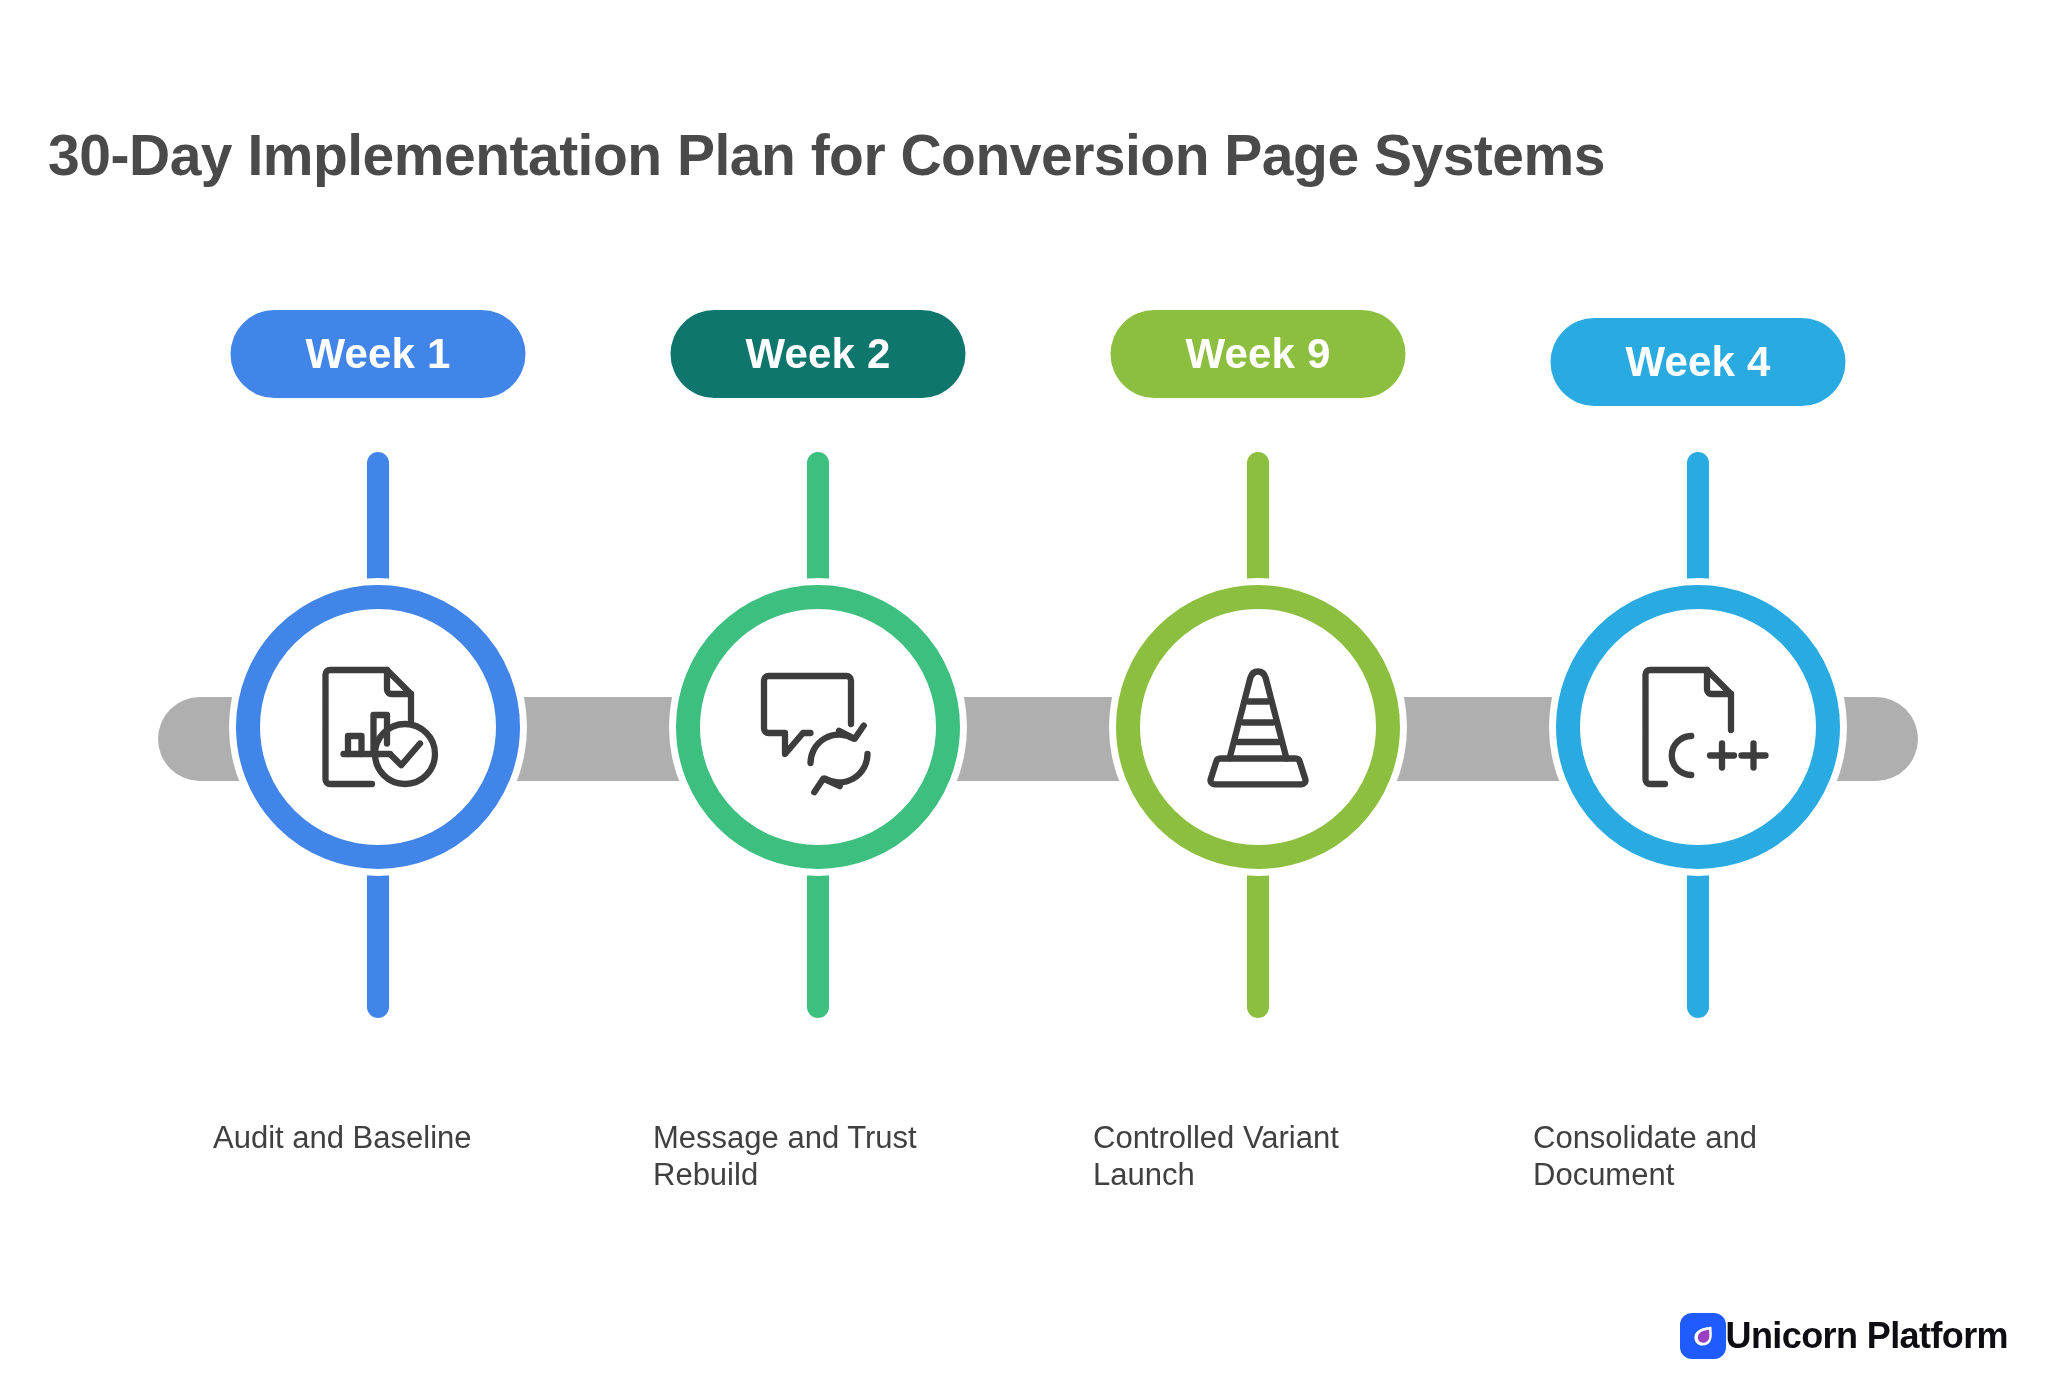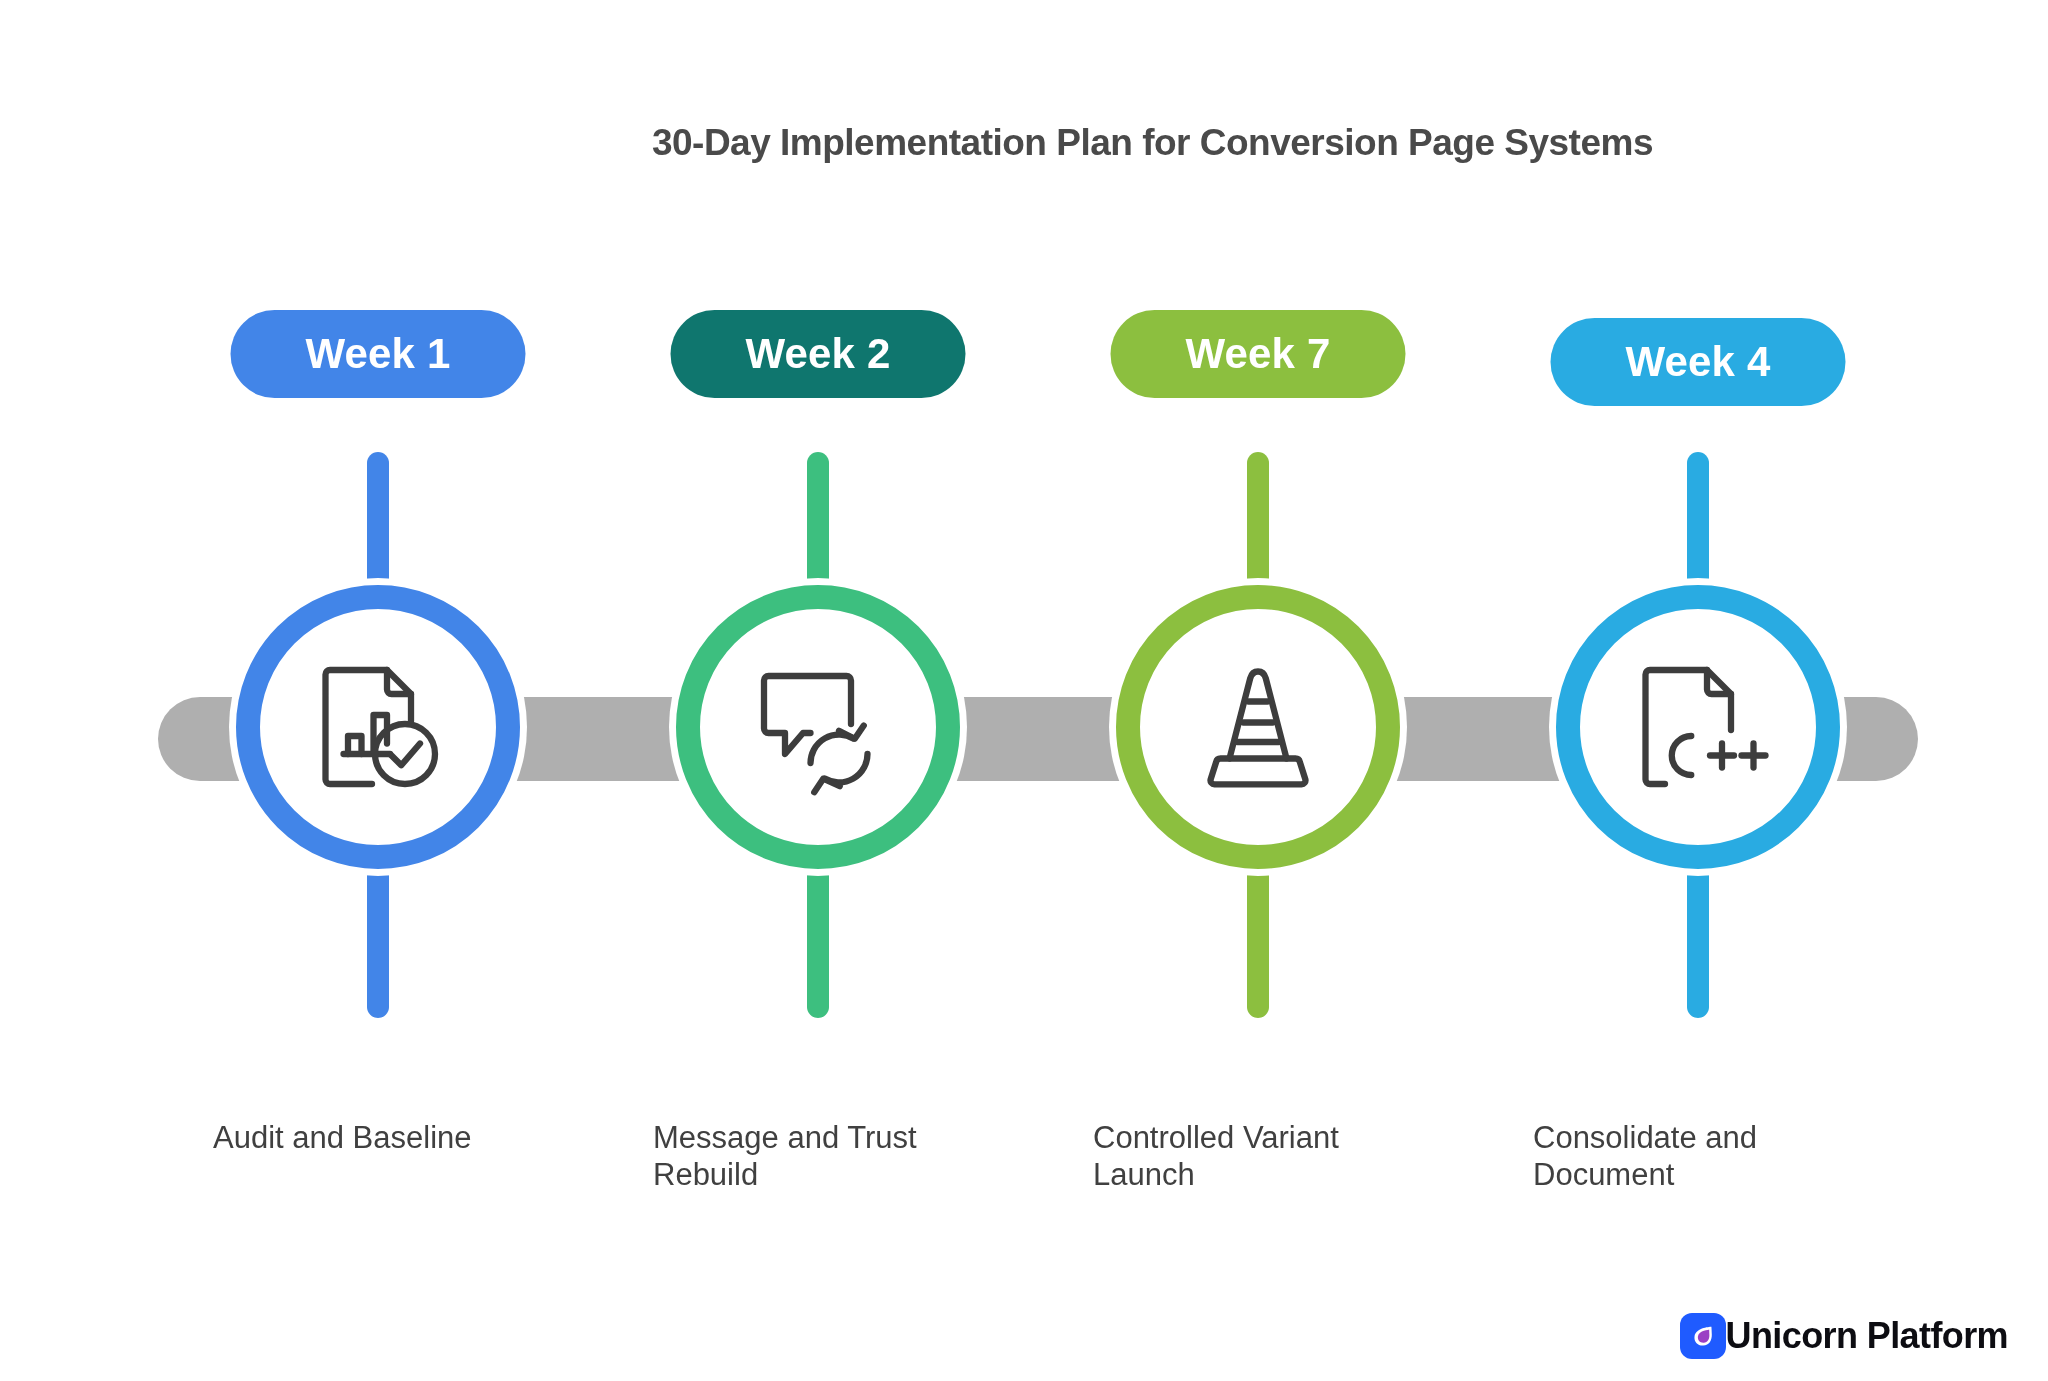--- a/index.html
+++ b/index.html
@@ -15,22 +15,22 @@
     height:1381px;
     background:#ffffff;
   }
 
   
   .title {
     position:absolute;
     top:122px;
     left:0;
     width:1653px;
-    text-align:right;
-    font-size:37px;
+    text-align:center;
+    font-size:57px;
     font-weight:bold;
     color:#4a4a4a;
     letter-spacing:-0.5px;
     white-space:nowrap;
   }
 
   
   .track {
     position:absolute;
     left:158px;
@@ -194,21 +194,21 @@
             <path d="M64 52.5 L74.5 57.8 L80.5 49"></path>
             <path d="M64.5 89.5 L53.5 84.5 L47.5 93.5"></path>
           </svg>
         </span>
       </div>
       <div class="caption">Message and Trust Rebuild</div>
     </div>
 
     <div class="node n2">
       <div class="badge" style="background:#8cbf3f;">
-        <span>Week 7</span>
+        <span>Week 9</span>
       </div>
       <div class="stem stem-top" style="background:#8cbf3f;"></div>
       <div class="stem stem-bottom" style="background:#8cbf3f;"></div>
       <div class="ring" style="border-color:#8cbf3f;">
         <span>
           <svg width="150" height="150" viewBox="0 0 100 100" fill="none" stroke="#3d3d3d" stroke-width="4.2" stroke-linecap="round" stroke-linejoin="round">
             <path d="M50 13 c-3 0 -4.5 2 -5.2 4.6 L31 71 h38 L55.2 17.6 C54.5 15 53 13 50 13 Z"></path>
             <path d="M43.6 33 h12.8"></path>
             <path d="M40.2 47 h19.6"></path>
             <path d="M36.2 60 h27.6"></path>

